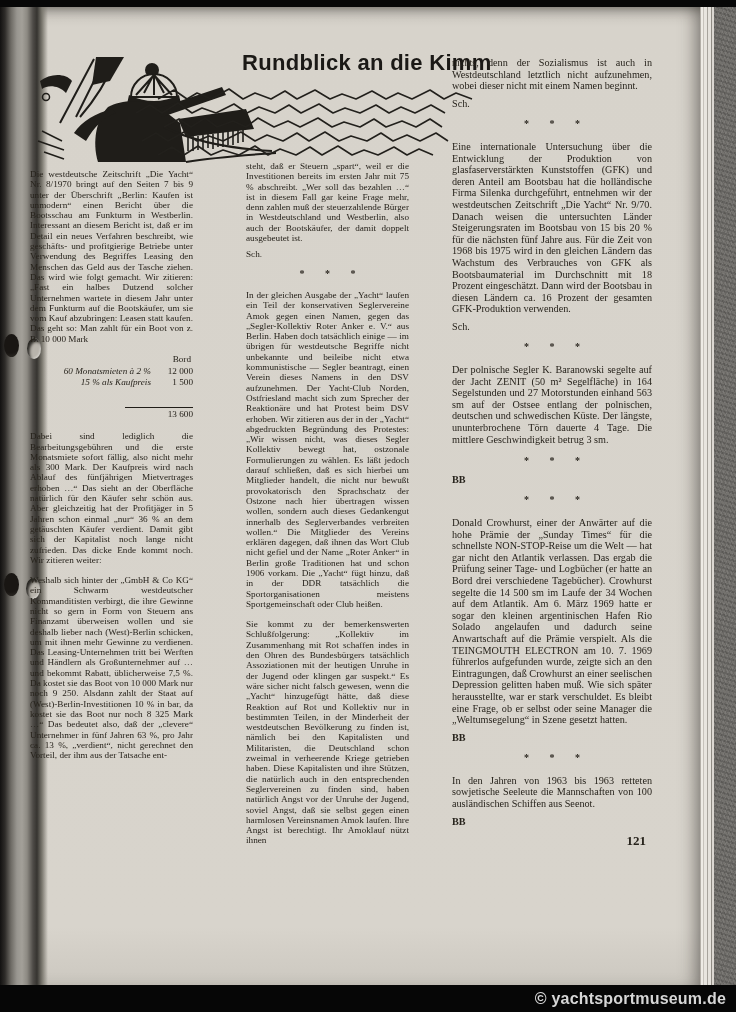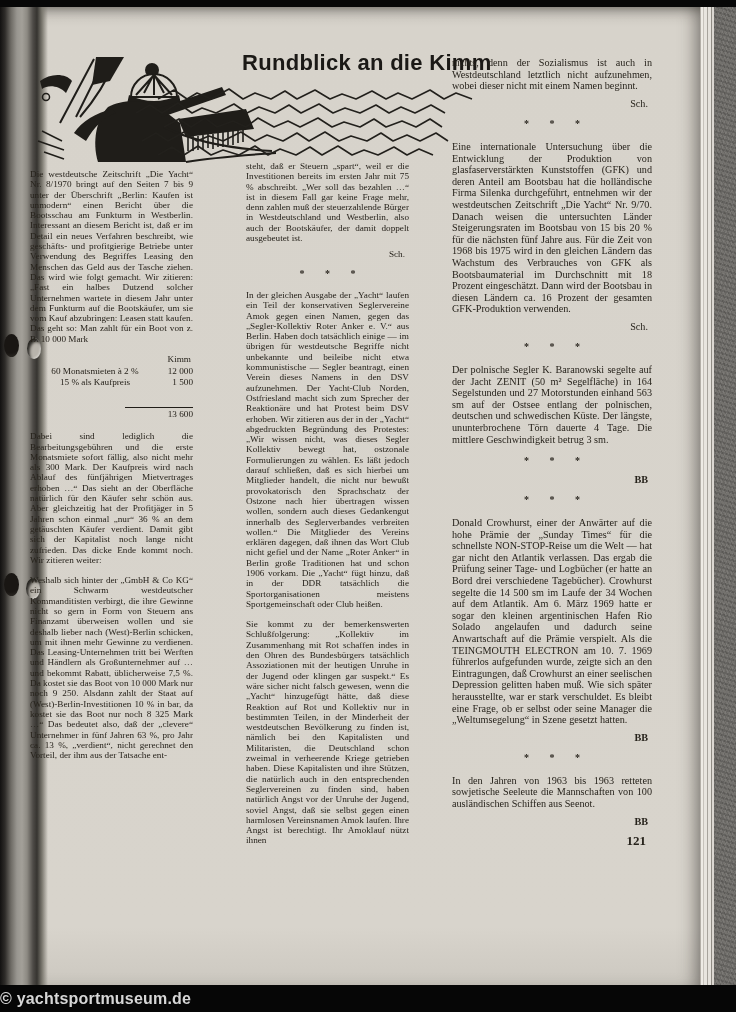--- a/index.html
+++ b/index.html
@@ -15,37 +15,37 @@
   .paper{position:absolute;left:0;top:7px;width:700px;height:978px;
     background:linear-gradient(180deg,#c7c3bb 0,#d7d3cb 20px,#d8d4cc 920px,#ccc8c0 978px);
     box-shadow:inset -12px 0 16px -7px rgba(50,46,41,.5), inset 0 10px 12px -9px rgba(40,38,34,.55);}
   .gutter{position:absolute;left:0;top:0;width:48px;height:100%;
     background:linear-gradient(90deg,#121110 0,#2e2c29 5px,#6e6b65 11px,#999690 17px,#a3a099 22px,#8d8a83 27px,#4e4b47 33px,#363430 37px,#7b786f 42px,rgba(214,210,202,0) 48px);}
   .hole{position:absolute;border-radius:50%;}
   .hole.dark{width:15px;height:23px;background:radial-gradient(circle at 40% 40%,#191613 60%,#33302b);}
   .hole.ring{width:14px;height:21px;background:#b8b4ac;box-shadow:inset 2.5px 3.5px 3px rgba(18,16,13,.85), inset -1px -1px 2px rgba(255,255,255,.35);}
   .topbar{position:absolute;left:0;top:0;width:736px;height:7px;background:#070707;z-index:6;}
   .bottombar{position:absolute;left:0;top:985px;width:736px;height:27px;background:#060606;z-index:6;
-    display:flex;align-items:center;justify-content:flex-start;box-sizing:border-box;padding-right:10px;}
+    display:flex;align-items:center;justify-content:flex-end;box-sizing:border-box;padding-right:10px;}
   .watermark{font:600 16px/1 "Liberation Sans", sans-serif;color:#d6d6d6;letter-spacing:.2px;}
   .title{position:absolute;left:242px;top:44px;margin:0;
     font:700 22px/1.1 "Liberation Sans", sans-serif;color:#1b1916;letter-spacing:.3px;}
   .illus{position:absolute;left:36px;top:50px;}
   .col{position:absolute;text-align:justify;color:#27231c;}
   .col p{margin:0 0 10px;}
   #col1{left:30px;top:162px;width:163px;font-size:9.2px;line-height:10.3px;}
   #col2{left:246px;top:154px;width:163px;font-size:9.2px;line-height:10.3px;}
   #col3{left:452px;top:50px;width:200px;font-size:10.2px;line-height:11.6px;}
-  .sig{text-align:right;margin:-4px 0 7px;padding-right:4px;}
+  .sig{margin:-4px 0 7px;padding-right:4px;}
   .sig.bold{font-weight:700;}
   .sep{text-align:center;font-weight:700;font-size:10px;letter-spacing:9px;padding-left:9px;margin:9px 0 11px;color:#2a261f;}
   .cost-table{margin:3px 0 12px;}
   .ct-head{text-align:right;padding-right:2px;margin-bottom:2px;}
   .ct-row{display:flex;justify-content:space-between;align-items:flex-end;}
-  .ct-row .lbl{padding-left:9px;width:112px;text-align:center;}
+  .ct-row .lbl{padding-left:9px;width:112px;text-align:right;font-style:italic;}
   .ct-row:nth-of-type(4) .lbl{padding-left:2px;}
   .ct-row .val{white-space:nowrap;}
   .ct-total{margin-top:20px;margin-left:58%;border-top:1.8px solid #201d18;text-align:right;padding-top:1px;}
   .pagenum{text-align:right;padding-right:6px;margin-top:8px;font-weight:700;font-size:13px;}
 </style>
 </head>
 <body>
 
 <div class="stage">
 
@@ -92,21 +92,21 @@
         <path d="M106,84 l14,-8 12,8 16,-9 13,9 12,-5 14,5 18,-9 14,9 12,-6 16,6 14,-8 12,8 16,-9 14,9 12,-5 16,5 14,-8 12,8 14,-6 13,6 16,-8 12,8"></path>
         <path d="M122,98 l14,-8 12,8 14,-9 13,9 12,-5 16,5 16,-9 13,9 12,-6 16,6 14,-8 12,8 16,-9 14,9 12,-5 14,5 16,-8 13,8 12,-6 14,6"></path>
       </g>
     </svg>
 
     <h1 class="title">Rundblick an die Kimm</h1>
 
     <div class="col" id="col1">
       <p>Die westdeutsche Zeitschrift „Die Yacht“ Nr. 8/1970 bringt auf den Seiten 7 bis 9 unter der Überschrift „Berlin: Kaufen ist unmodern“ einen Bericht über die Bootsschau am Funkturm in Westberlin. Interessant an diesem Bericht ist, daß er im Detail ein neues Verfahren beschreibt, wie geschäfts- und profitgierige Betriebe unter Verwendung des Begriffes Leasing den Menschen das Geld aus der Tasche ziehen. Das wird wie folgt gemacht. Wir zitieren: „Fast ein halbes Dutzend solcher Unternehmen wartete in diesem Jahr unter dem Funkturm auf die Bootskäufer, um sie vom Kauf abzubringen: Leasen statt kaufen. Das geht so: Man zahlt für ein Boot von z. B. 10 000 Mark</p>
       <div class="cost-table">
-        <div class="ct-head">Kimm</div>
+        <div class="ct-head">Bord</div>
         <div class="ct-row">
           <span class="lbl">60 Monatsmieten à 2 %</span>
           <span class="val">12 000</span>
         </div>
         <div class="ct-row">
           <span class="lbl">15 % als Kaufpreis</span>
           <span class="val">1 500</span>
         </div>
         <div class="ct-total">13 600</div>
       </div>

